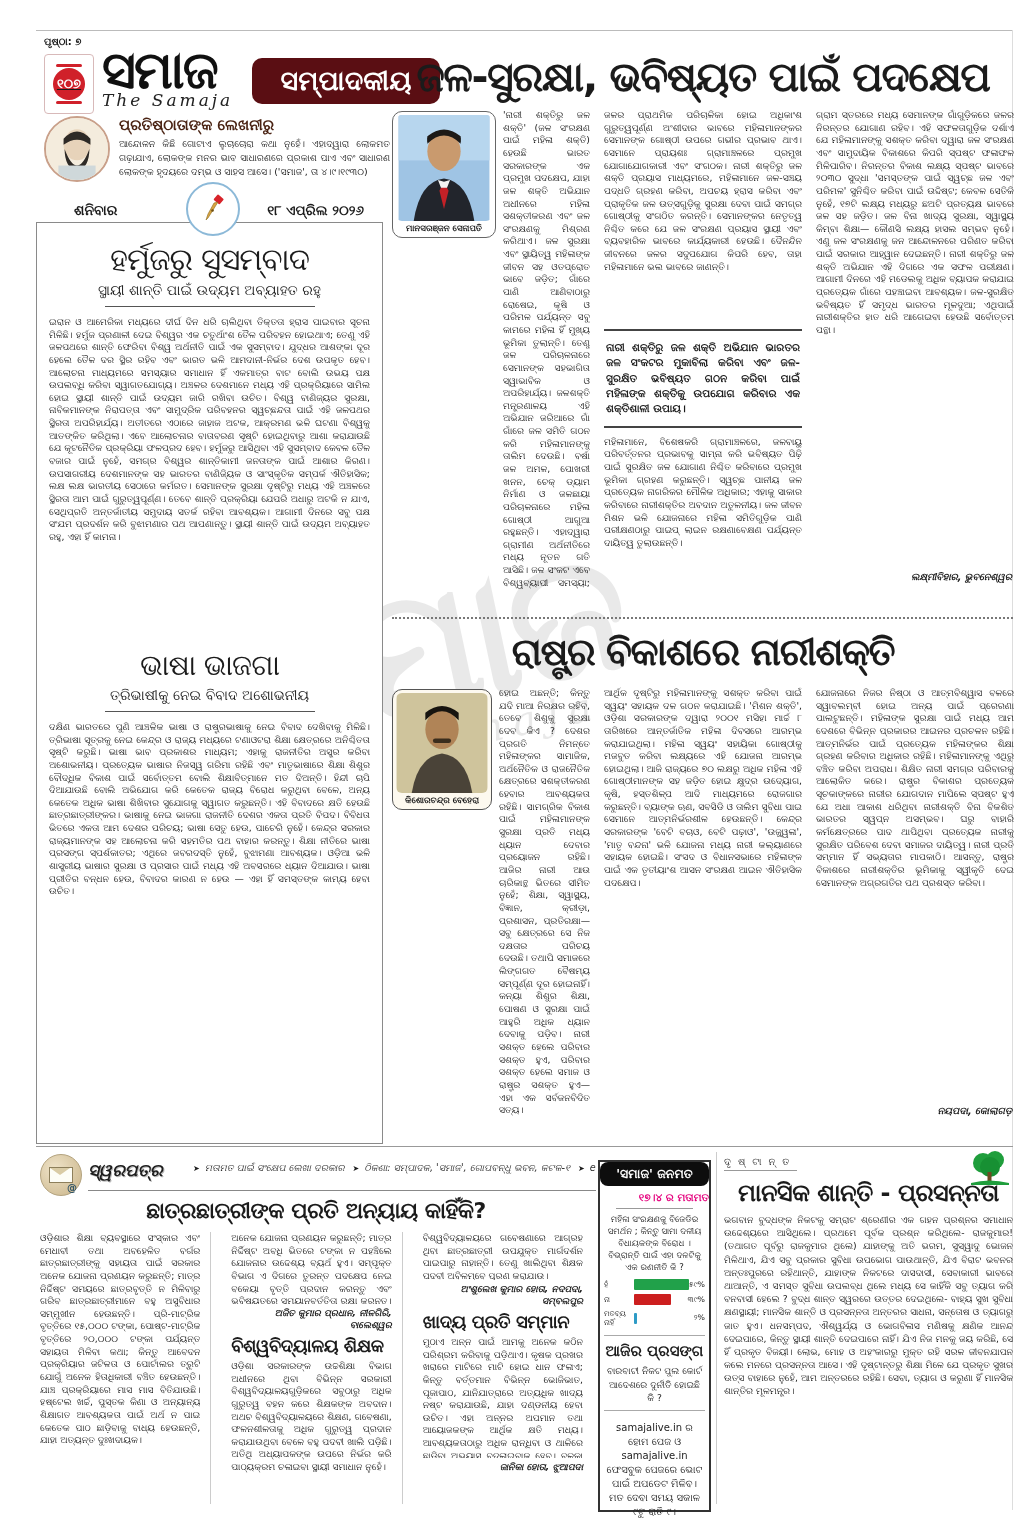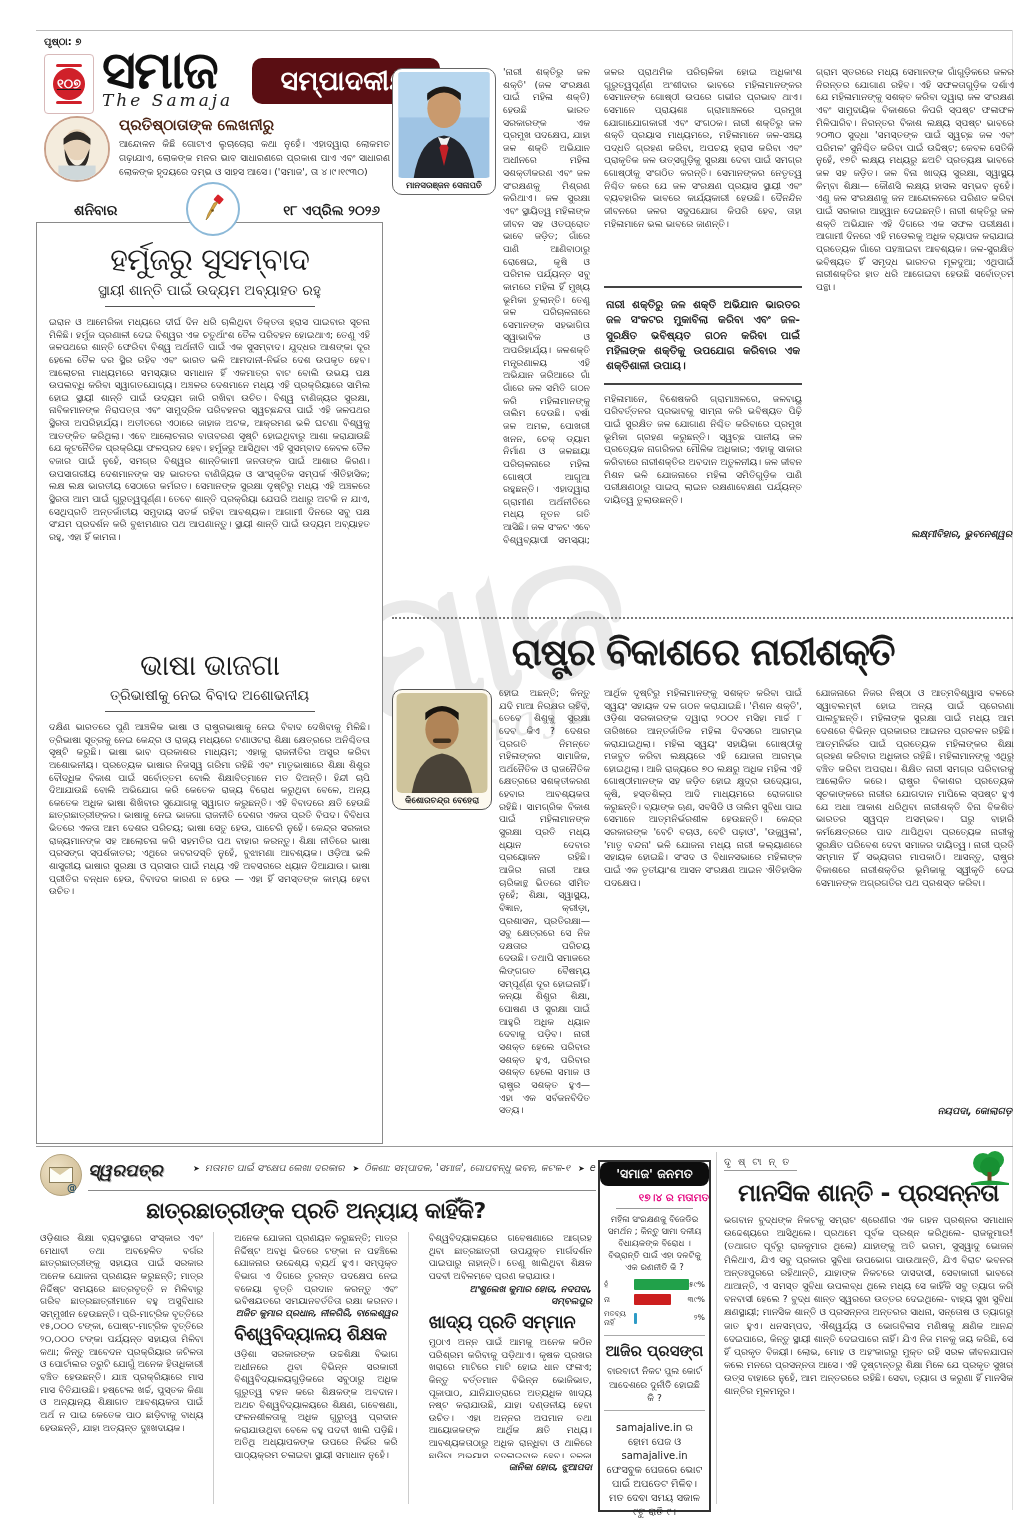--- a/index.html
+++ b/index.html
@@ -22,21 +22,21 @@
   .section-box{position:absolute;left:252px;top:58px;width:188px;height:46px;background:#5a0e13;
          border-radius:10px;color:#fff;display:flex;align-items:center;justify-content:center;
          font-size:27px;font-weight:700;}
   .founder{position:absolute;left:44px;top:116px;width:346px;}
   .founder-portrait{float:left;width:62px;height:62px;border-radius:50%;border:2px solid #c9a08a;
          overflow:hidden;background:#f6efe2;margin-right:9px;}
   .founder-head{font-size:15px;font-weight:700;color:#4a2313;margin:0 0 3px 0;}
   .founder-quote{font-size:9.4px;line-height:1.5;text-align:justify;}
   .daterow{position:absolute;left:44px;top:190px;width:340px;height:40px;}
   .day{position:absolute;left:30px;top:12px;font-size:14px;font-weight:700;}
-  .date{position:absolute;right:4px;top:12px;font-size:13.5px;font-weight:700;}
+  .date{position:absolute;right:20px;top:12px;font-size:13.5px;font-weight:700;}
   .pen-circle{position:absolute;left:142px;top:-8px;width:50px;height:50px;border-radius:50%;
          background:#fff;border:2px solid #8cb9d8;display:flex;align-items:center;justify-content:center;z-index:3;}
 
   
   .edit-box{position:absolute;left:36px;top:222px;width:347px;height:922px;border:1.5px solid #8a8a8a;
          background:#fff;box-sizing:border-box;padding:10px 12px;z-index:2;}
   .ed-title{text-align:center;font-size:31px;font-weight:400;letter-spacing:-1px;margin:8px 0 4px;}
   .ed-sub{text-align:center;font-size:14px;font-weight:500;font-family:"DejaVu Serif","Liberation Serif",serif;}
   .ed-rule{width:210px;margin:7px auto 9px;border-top:1px solid #555;}
   .body-txt{font-size:9.3px;line-height:1.36;text-align:justify;overflow:hidden;}
@@ -92,21 +92,21 @@
   .strip-items{position:absolute;left:148px;top:6px;width:408px;font-size:9.6px;font-style:italic;
         color:#333;white-space:nowrap;overflow:hidden;}
   .strip-items .arrow::before{content:"➤";color:#1a1a1a;font-style:normal;font-size:8px;margin:0 5px;}
   .strip-underline{position:absolute;left:48px;top:34px;width:508px;border-top:1px solid #888;}
 
   
   .letter-headline{position:absolute;left:40px;top:1198px;width:552px;text-align:center;
         font-size:22px;font-weight:700;letter-spacing:-0.5px;z-index:2;}
   .letters-cols{position:absolute;left:40px;top:1232px;width:552px;height:272px;display:flex;z-index:2;}
   .letters-col{width:176px;padding-right:10px;margin-right:20px;border-right:1px solid #ccc;}
-  .letters-col:last-child{border-right:none;margin-right:0;padding-right:0;}
+  .letters-col:last-child{border-right:none;margin-right:9px;padding-right:0;}
   .sub-headline{font-size:18px;font-weight:700;letter-spacing:-0.5px;margin:4px 0 3px;}
   .sig-sm{font-style:italic;font-weight:700;text-align:right;font-size:9.2px;margin:3px 0;}
 
   
   .poll{position:absolute;left:598px;top:1160px;width:113px;height:352px;border:2px solid #333;
         box-sizing:border-box;background:#fff;z-index:2;}
   .poll-header{background:#0d0d0d;color:#fff;text-align:center;font-size:12.5px;font-weight:700;
         padding:4px 0;border-radius:8px;}
   .poll-date{color:#e5007d;font-weight:700;text-align:right;font-size:10.5px;margin-top:5px;}
   .poll-rule{width:70%;margin:4px auto;border-top:1px solid #999;}
@@ -184,20 +184,21 @@
     <div class="ed-sub">ସ୍ଥାୟୀ ଶାନ୍ତି ପାଇଁ ଉଦ୍ୟମ ଅବ୍ୟାହତ ରହୁ</div>
     <div class="ed-rule"></div>
     <div class="body-txt ed1-body">ଇରାନ ଓ ଆମେରିକା ମଧ୍ୟରେ ଦୀର୍ଘ ଦିନ ଧରି ଚାଲିଥିବା ତିକ୍ତତା ହ୍ରାସ ପାଇବାର ସୂଚନା ମିଳିଛି। ହର୍ମୁଜ ପ୍ରଣାଳୀ ଦେଇ ବିଶ୍ୱର ଏକ ଚତୁର୍ଥାଂଶ ତୈଳ ପରିବହନ ହୋଇଥାଏ; ତେଣୁ ଏହି ଜଳପଥରେ ଶାନ୍ତି ଫେରିବା ବିଶ୍ୱ ଅର୍ଥନୀତି ପାଇଁ ଏକ ସୁସମ୍ବାଦ। ଯୁଦ୍ଧର ଆଶଙ୍କା ଦୂର ହେଲେ ତୈଳ ଦର ସ୍ଥିର ରହିବ ଏବଂ ଭାରତ ଭଳି ଆମଦାନୀ-ନିର୍ଭର ଦେଶ ଉପକୃତ ହେବ। ଆଲୋଚନା ମାଧ୍ୟମରେ ସମସ୍ୟାର ସମାଧାନ ହିଁ ଏକମାତ୍ର ବାଟ ବୋଲି ଉଭୟ ପକ୍ଷ ଉପଲବ୍ଧି କରିବା ସ୍ୱାଗତଯୋଗ୍ୟ। ଅଞ୍ଚଳର ଦେଶମାନେ ମଧ୍ୟ ଏହି ପ୍ରକ୍ରିୟାରେ ସାମିଲ ହୋଇ ସ୍ଥାୟୀ ଶାନ୍ତି ପାଇଁ ଉଦ୍ୟମ ଜାରି ରଖିବା ଉଚିତ। ବିଶ୍ୱ ବାଣିଜ୍ୟର ସୁରକ୍ଷା, ନାବିକମାନଙ୍କ ନିରାପତ୍ତା ଏବଂ ସାମୁଦ୍ରିକ ପରିବହନର ସ୍ୱଚ୍ଛନ୍ଦତା ପାଇଁ ଏହି ଜଳପଥର ସ୍ଥିରତା ଅପରିହାର୍ଯ୍ୟ। ଅତୀତରେ ଏଠାରେ ଜାହାଜ ଅଟକ, ଆକ୍ରମଣ ଭଳି ଘଟଣା ବିଶ୍ୱକୁ ଆତଙ୍କିତ କରିଥିଲା। ଏବେ ଆଲୋଚନାର ବାତାବରଣ ସୃଷ୍ଟି ହୋଇଥିବାରୁ ଆଶା କରାଯାଉଛି ଯେ କୂଟନୈତିକ ପ୍ରକ୍ରିୟା ଫଳପ୍ରଦ ହେବ। ହର୍ମୁଜରୁ ଆସିଥିବା ଏହି ସୁସମ୍ବାଦ କେବଳ ତୈଳ ବଜାର ପାଇଁ ନୁହେଁ, ସମଗ୍ର ବିଶ୍ୱର ଶାନ୍ତିକାମୀ ଜନତାଙ୍କ ପାଇଁ ଆଶାର କିରଣ। ଉପସାଗରୀୟ ଦେଶମାନଙ୍କ ସହ ଭାରତର ବାଣିଜ୍ୟିକ ଓ ସାଂସ୍କୃତିକ ସମ୍ପର୍କ ଐତିହାସିକ; ଲକ୍ଷ ଲକ୍ଷ ଭାରତୀୟ ସେଠାରେ କର୍ମରତ। ସେମାନଙ୍କ ସୁରକ୍ଷା ଦୃଷ୍ଟିରୁ ମଧ୍ୟ ଏହି ଅଞ୍ଚଳରେ ସ୍ଥିରତା ଆମ ପାଇଁ ଗୁରୁତ୍ୱପୂର୍ଣ୍ଣ। ତେବେ ଶାନ୍ତି ପ୍ରକ୍ରିୟା ଯେପରି ଅଧାରୁ ଅଟକି ନ ଯାଏ, ସେଥିପ୍ରତି ଅନ୍ତର୍ଜାତୀୟ ସମୁଦାୟ ସତର୍କ ରହିବା ଆବଶ୍ୟକ। ଆଗାମୀ ଦିନରେ ସବୁ ପକ୍ଷ ସଂଯମ ପ୍ରଦର୍ଶନ କରି ବୁଝାମଣାର ପଥ ଆପଣାନ୍ତୁ। ସ୍ଥାୟୀ ଶାନ୍ତି ପାଇଁ ଉଦ୍ୟମ ଅବ୍ୟାହତ ରହୁ, ଏହା ହିଁ କାମନା।</div>
     <div class="ed-title" style="font-size:29px;margin-top:14px;">ଭାଷା ଭାଜଗା</div>
     <div class="ed-sub">ତ୍ରିଭାଷୀକୁ ନେଇ ବିବାଦ ଅଶୋଭନୀୟ</div>
     <div class="ed-rule"></div>
     <div class="body-txt ed2-body">ଦକ୍ଷିଣ ଭାରତରେ ପୁଣି ଆଞ୍ଚଳିକ ଭାଷା ଓ ରାଷ୍ଟ୍ରଭାଷାକୁ ନେଇ ବିବାଦ ଦେଖିବାକୁ ମିଳିଛି। ତ୍ରିଭାଷା ସୂତ୍ରକୁ ନେଇ କେନ୍ଦ୍ର ଓ ରାଜ୍ୟ ମଧ୍ୟରେ ଟଣାଓଟରା ଶିକ୍ଷା କ୍ଷେତ୍ରରେ ଅନିଶ୍ଚିତତା ସୃଷ୍ଟି କରୁଛି। ଭାଷା ଭାବ ପ୍ରକାଶର ମାଧ୍ୟମ; ଏହାକୁ ରାଜନୀତିର ଅସ୍ତ୍ର କରିବା ଅଶୋଭନୀୟ। ପ୍ରତ୍ୟେକ ଭାଷାର ନିଜସ୍ୱ ଗରିମା ରହିଛି ଏବଂ ମାତୃଭାଷାରେ ଶିକ୍ଷା ଶିଶୁର ବୌଦ୍ଧିକ ବିକାଶ ପାଇଁ ସର୍ବୋତ୍ତମ ବୋଲି ଶିକ୍ଷାବିତ୍‌ମାନେ ମତ ଦିଅନ୍ତି। ହିନ୍ଦୀ ଚାପି ଦିଆଯାଉଛି ବୋଲି ଅଭିଯୋଗ କରି କେତେକ ରାଜ୍ୟ ବିରୋଧ କରୁଥିବା ବେଳେ, ଅନ୍ୟ କେତେକ ଅଧିକ ଭାଷା ଶିଖିବାର ସୁଯୋଗକୁ ସ୍ୱାଗତ କରୁଛନ୍ତି। ଏହି ବିବାଦରେ କ୍ଷତି ହେଉଛି ଛାତ୍ରଛାତ୍ରୀଙ୍କର। ଭାଷାକୁ ନେଇ ଭାଜଗା ରାଜନୀତି ଦେଶର ଏକତା ପ୍ରତି ବିପଦ। ବିବିଧତା ଭିତରେ ଏକତା ଆମ ଦେଶର ପରିଚୟ; ଭାଷା ସେତୁ ହେଉ, ପାଚେରି ନୁହେଁ। କେନ୍ଦ୍ର ସରକାର ରାଜ୍ୟମାନଙ୍କ ସହ ଆଲୋଚନା କରି ସହମତିର ପଥ ବାହାର କରନ୍ତୁ। ଶିକ୍ଷା ନୀତିରେ ଭାଷା ପ୍ରସଙ୍ଗ ସ୍ପର୍ଶକାତର; ଏଥିରେ ଜବରଦସ୍ତି ନୁହେଁ, ବୁଝାମଣା ଆବଶ୍ୟକ। ଓଡ଼ିଆ ଭଳି ଶାସ୍ତ୍ରୀୟ ଭାଷାର ସୁରକ୍ଷା ଓ ପ୍ରସାର ପାଇଁ ମଧ୍ୟ ଏହି ଅବସରରେ ଧ୍ୟାନ ଦିଆଯାଉ। ଭାଷା ପ୍ରୀତିର ବନ୍ଧନ ହେଉ, ବିବାଦର କାରଣ ନ ହେଉ — ଏହା ହିଁ ସମସ୍ତଙ୍କ କାମ୍ୟ ହେବା ଉଚିତ।</div>
   </div>
 
   <div class="lead">
+    <div class="lead-headline">ଜଳ-ସୁରକ୍ଷା, ଭବିଷ୍ୟତ ପାଇଁ ପଦକ୍ଷେପ</div>
     <div class="lead-cols">
       <div class="lead-col">
         <div class="author-card">
           <svg viewBox="0 0 60 70">
             <rect width="60" height="70" fill="#9fc4e4"></rect>
             <rect x="0" y="0" width="60" height="30" fill="#b7d6ee"></rect>
             <ellipse cx="30" cy="24" rx="11" ry="13" fill="#c99a6e"></ellipse>
             <path d="M19 18 Q30 6 41 18 L41 14 Q30 5 19 14 Z" fill="#1d1a17"></path>
             <path d="M19 19 Q30 8 41 19 L41 15 Q30 7 19 15 Z" fill="#1d1a17"></path>
             <path d="M10 70 Q14 44 30 42 Q46 44 50 70 Z" fill="#22252c"></path>

